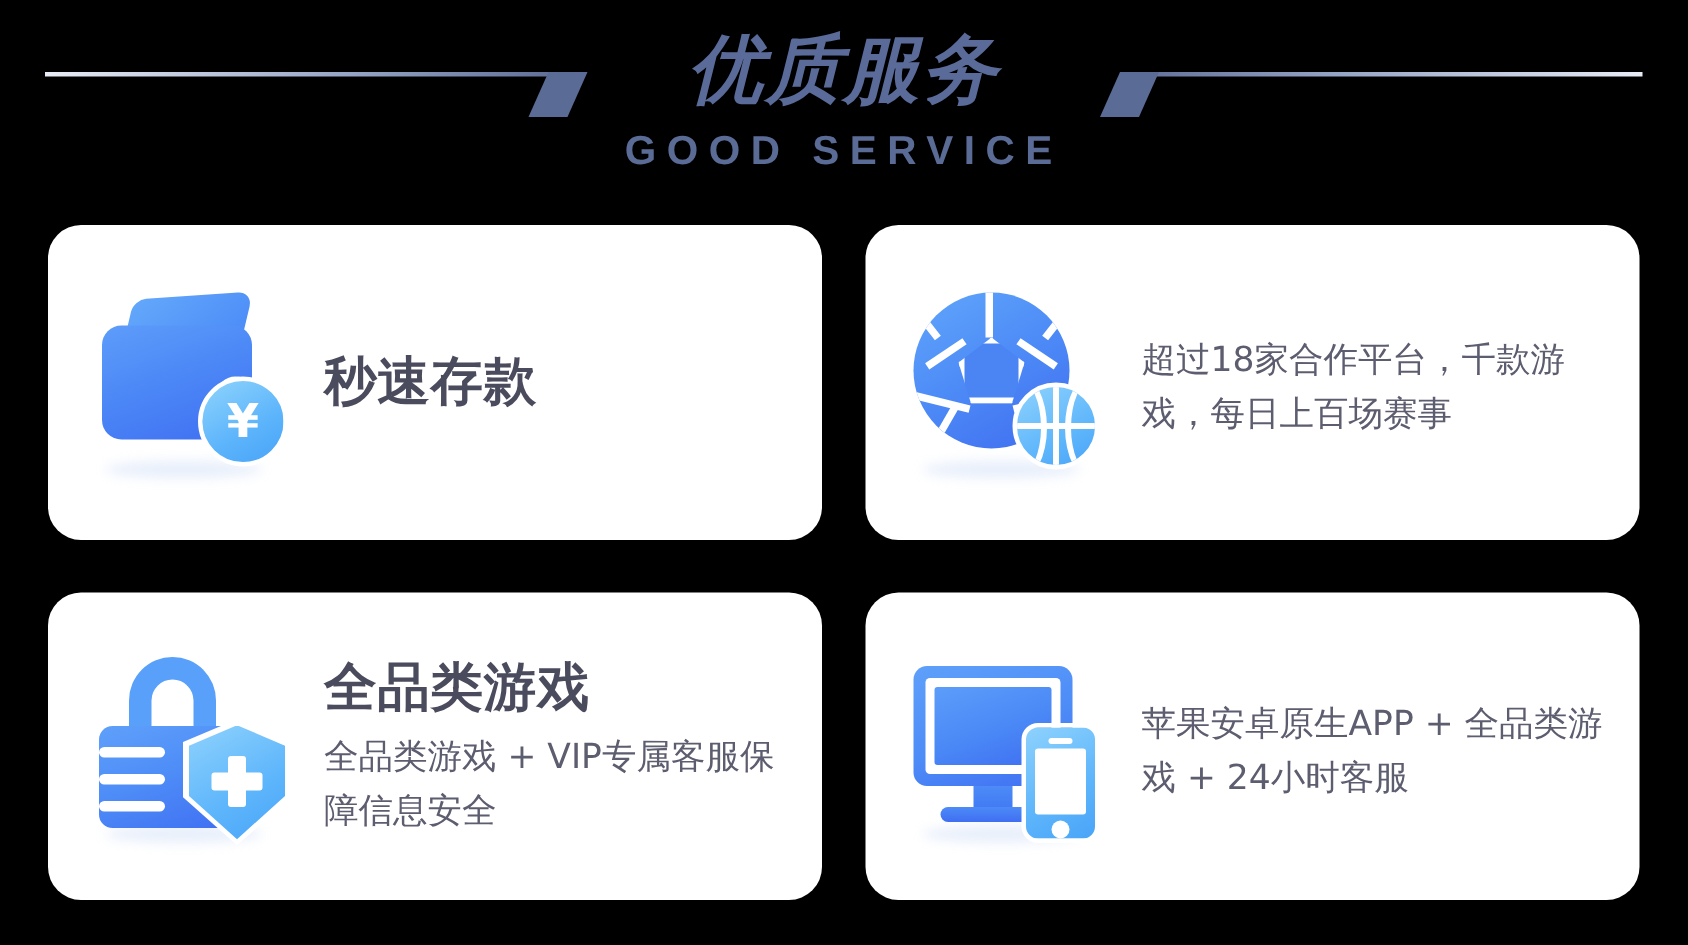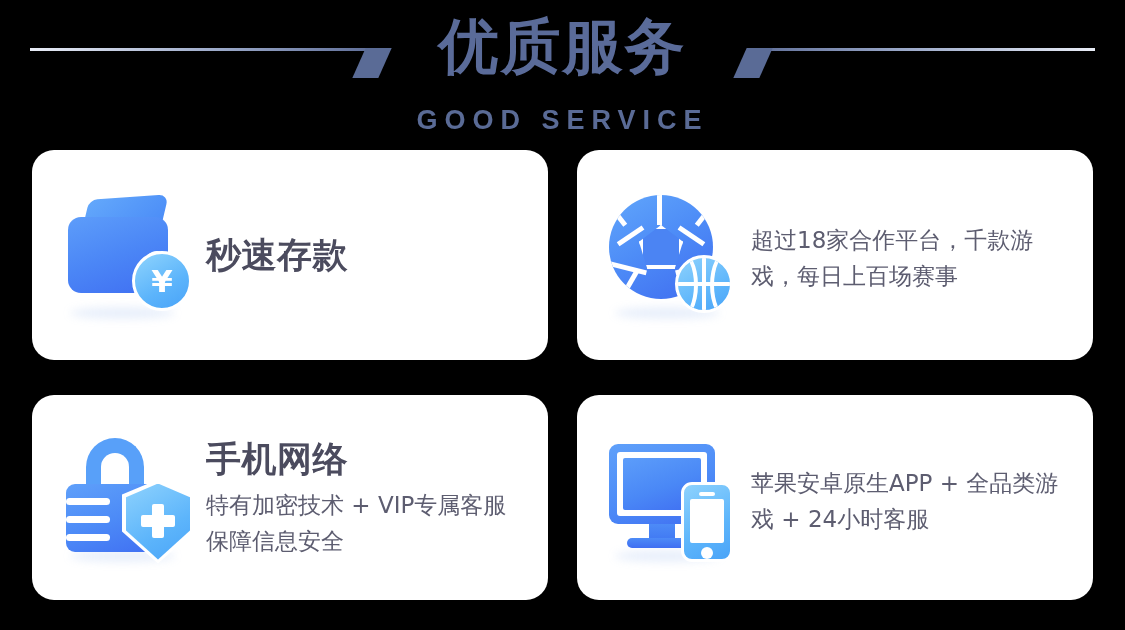--- a/index.html
+++ b/index.html
@@ -67,29 +67,30 @@
   .title-block {
     position: absolute;
     left: 0;
     right: 0;
     top: 8px;
     text-align: center;
   }
 
   .title-cn {
     font-family: "DejaVu Sans", "Liberation Sans", sans-serif;
-    font-size: 60px;
+    font-size: 50px;
     font-weight: bold;
     line-height: 76px;
     color: #5a6b99;
     letter-spacing: 2px;
+    font-style: italic;
   }
 
   .title-en {
-    margin-top: 20px;
+    margin-top: 0;
     font-size: 27px;
     font-weight: bold;
     line-height: 32px;
     color: #5a6b96;
     letter-spacing: 7px;
   }
 
   
   .grid {
     position: absolute;
@@ -113,21 +114,21 @@
   }
 
   .card-icon {
     position: relative;
     width: 132px;
     height: 132px;
     flex: 0 0 132px;
   }
 
   .card-text {
-    margin-left: 14px;
+    margin-left: 24px;
     flex: 1 1 auto;
     min-width: 0;
   }
 
   .card-title {
     font-family: "DejaVu Sans", "Liberation Sans", sans-serif;
     font-size: 35px;
     font-weight: bold;
     line-height: 44px;
     color: #4b4b5e;
@@ -458,22 +459,22 @@
       <div class="ic-lock-body"></div>
       <div class="ic-lock-line ll1"></div>
       <div class="ic-lock-line ll2"></div>
       <div class="ic-lock-line ll3"></div>
       <div class="ic-shield-ring"></div>
       <div class="ic-shield"></div>
       <div class="ic-cross-v"></div>
       <div class="ic-cross-h"></div>
     </div>
     <div class="card-text">
-      <div class="card-title">手机网络</div>
-      <div class="card-desc two-line">特有加密技术 + VIP专属客服保障信息安全</div>
+      <div class="card-title">全品类游戏</div>
+      <div class="card-desc two-line">全品类游戏 + VIP专属客服保障信息安全</div>
     </div>
   </div>
 
   <div class="card">
     <div class="card-icon">
       <div class="ic-shadow"></div>
       <div class="ic-monitor-outer"></div>
       <div class="ic-monitor-inner"></div>
       <div class="ic-monitor-screen"></div>
       <div class="ic-monitor-neck"></div>

